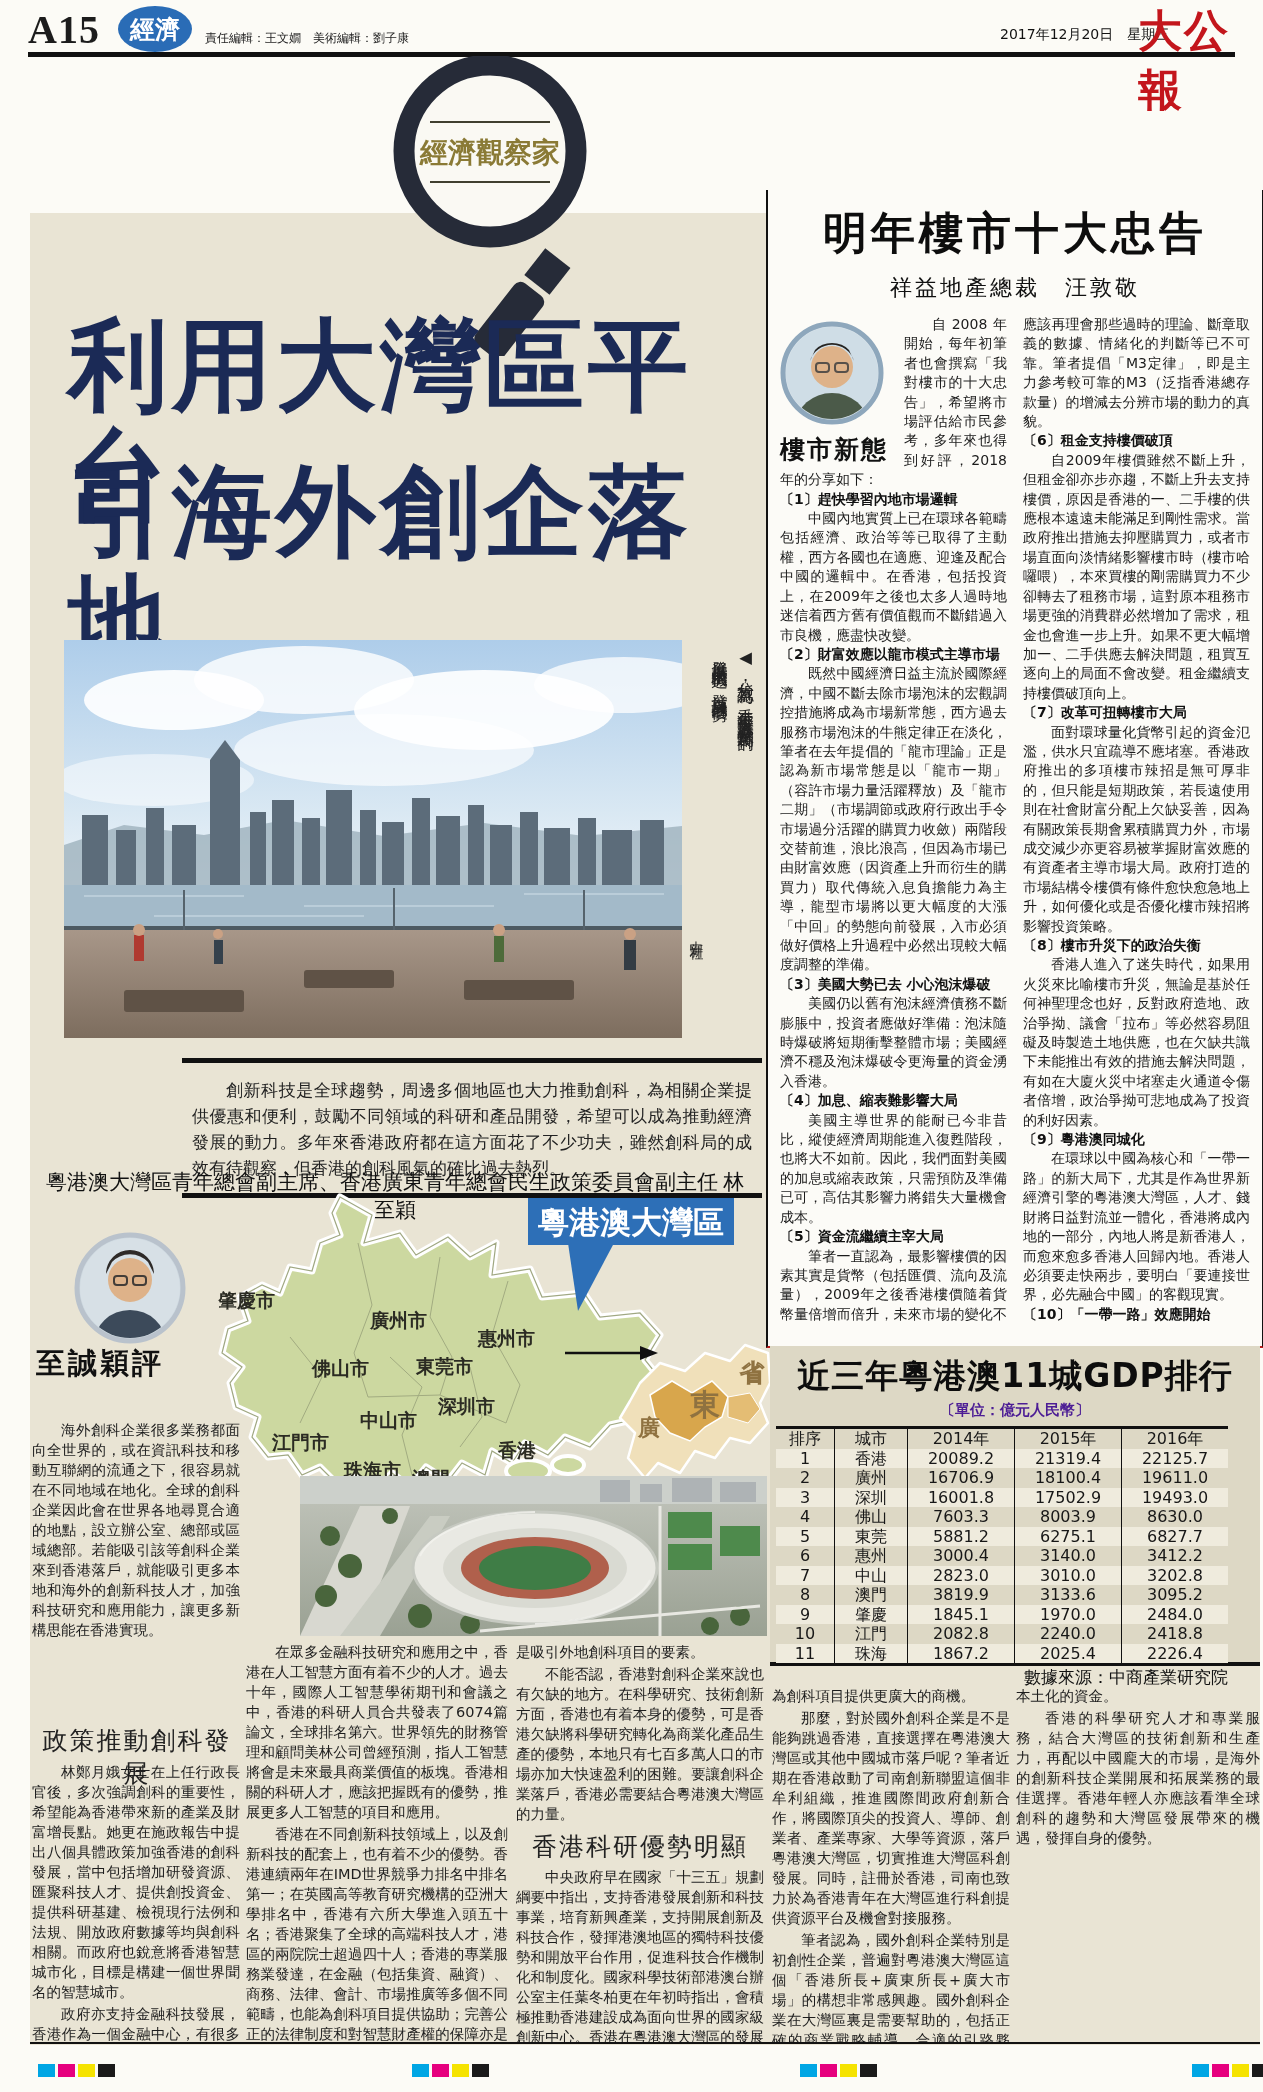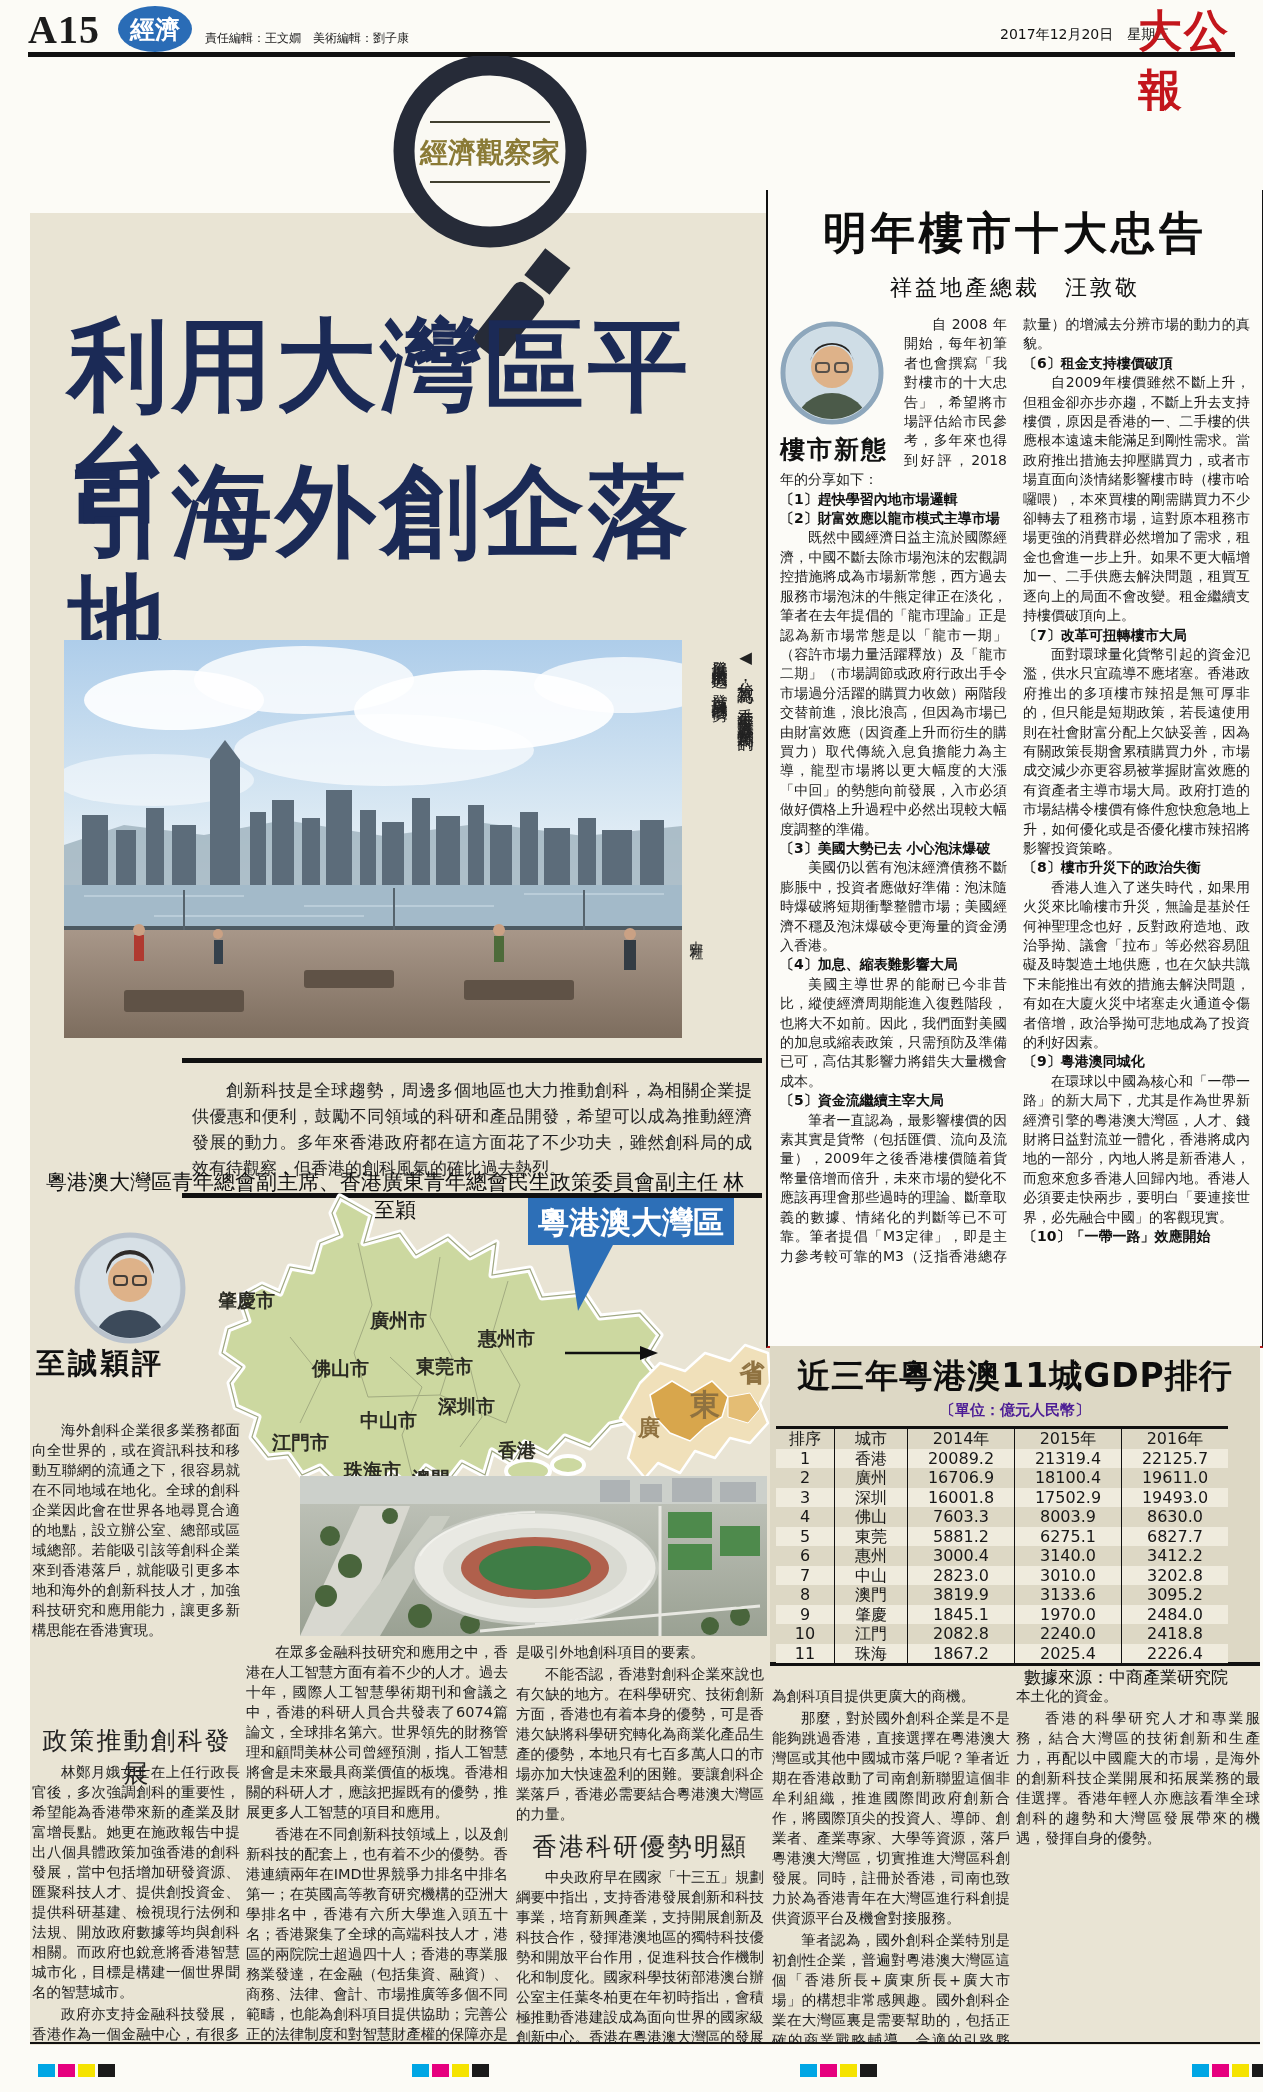--- a/index.html
+++ b/index.html
@@ -333,20 +333,21 @@
             <path d="M30,40 a23,23 0 0 1 44,0 l-5,-11 a21,17 0 0 0 -34,0 Z" fill="#262422"></path>
             <path d="M16,104 a36,32 0 0 1 72,0 Z" fill="#4b5a49"></path>
             <rect x="36" y="42" width="13" height="9" rx="3" fill="none" stroke="#57504a" stroke-width="2"></rect>
             <rect x="55" y="42" width="13" height="9" rx="3" fill="none" stroke="#57504a" stroke-width="2"></rect>
           </g>
         </svg>
         <div class="authlabel">樓市新態</div>
       </div>
       <p>自2008年開始，每年初筆者也會撰寫「我對樓市的十大忠告」，希望將市場評估給市民參考，多年來也得到好評，2018年的分享如下：</p>
       <div class="sech">〔1〕趕快學習內地市場邏輯</div>
+      <p>中國內地實質上已在環球各範疇包括經濟、政治等等已取得了主動權，西方各國也在適應、迎逢及配合中國的邏輯中。在香港，包括投資上，在2009年之後也太多人過時地迷信着西方舊有價值觀而不斷錯過入市良機，應盡快改變。</p>
       <div class="sech">〔2〕財富效應以龍市模式主導市場</div>
       <p>既然中國經濟日益主流於國際經濟，中國不斷去除市場泡沫的宏觀調控措施將成為市場新常態，西方過去服務市場泡沫的牛熊定律正在淡化，筆者在去年提倡的「龍市理論」正是認為新市場常態是以「龍市一期」（容許市場力量活躍釋放）及「龍市二期」（市場調節或政府行政出手令市場過分活躍的購買力收斂）兩階段交替前進，浪比浪高，但因為市場已由財富效應（因資產上升而衍生的購買力）取代傳統入息負擔能力為主導，龍型市場將以更大幅度的大漲「中回」的勢態向前發展，入市必須做好價格上升過程中必然出現較大幅度調整的準備。</p>
       <div class="sech">〔3〕美國大勢已去 小心泡沫爆破</div>
       <p>美國仍以舊有泡沫經濟債務不斷膨脹中，投資者應做好準備：泡沫隨時爆破將短期衝擊整體市場；美國經濟不穩及泡沫爆破令更海量的資金湧入香港。</p>
       <div class="sech">〔4〕加息、縮表難影響大局</div>
       <p>美國主導世界的能耐已今非昔比，縱使經濟周期能進入復甦階段，也將大不如前。因此，我們面對美國的加息或縮表政策，只需預防及準備已可，高估其影響力將錯失大量機會成本。</p>
       <div class="sech">〔5〕資金流繼續主宰大局</div>
       <p>筆者一直認為，最影響樓價的因素其實是貨幣（包括匯價、流向及流量），2009年之後香港樓價隨着貨幣量倍增而倍升，未來市場的變化不應該再理會那些過時的理論、斷章取義的數據、情緒化的判斷等已不可靠。筆者提倡「M3定律」，即是主力參考較可靠的M3（泛指香港總存款量）的增減去分辨市場的動力的真貌。</p>
       <div class="sech">〔6〕租金支持樓價破頂</div>
       <p>自2009年樓價雖然不斷上升，但租金卻亦步亦趨，不斷上升去支持樓價，原因是香港的一、二手樓的供應根本遠遠未能滿足到剛性需求。當政府推出措施去抑壓購買力，或者市場直面向淡情緒影響樓市時（樓市哈囉喂），本來買樓的剛需購買力不少卻轉去了租務市場，這對原本租務市場更強的消費群必然增加了需求，租金也會進一步上升。如果不更大幅增加一、二手供應去解決問題，租買互逐向上的局面不會改變。租金繼續支持樓價破頂向上。</p>

